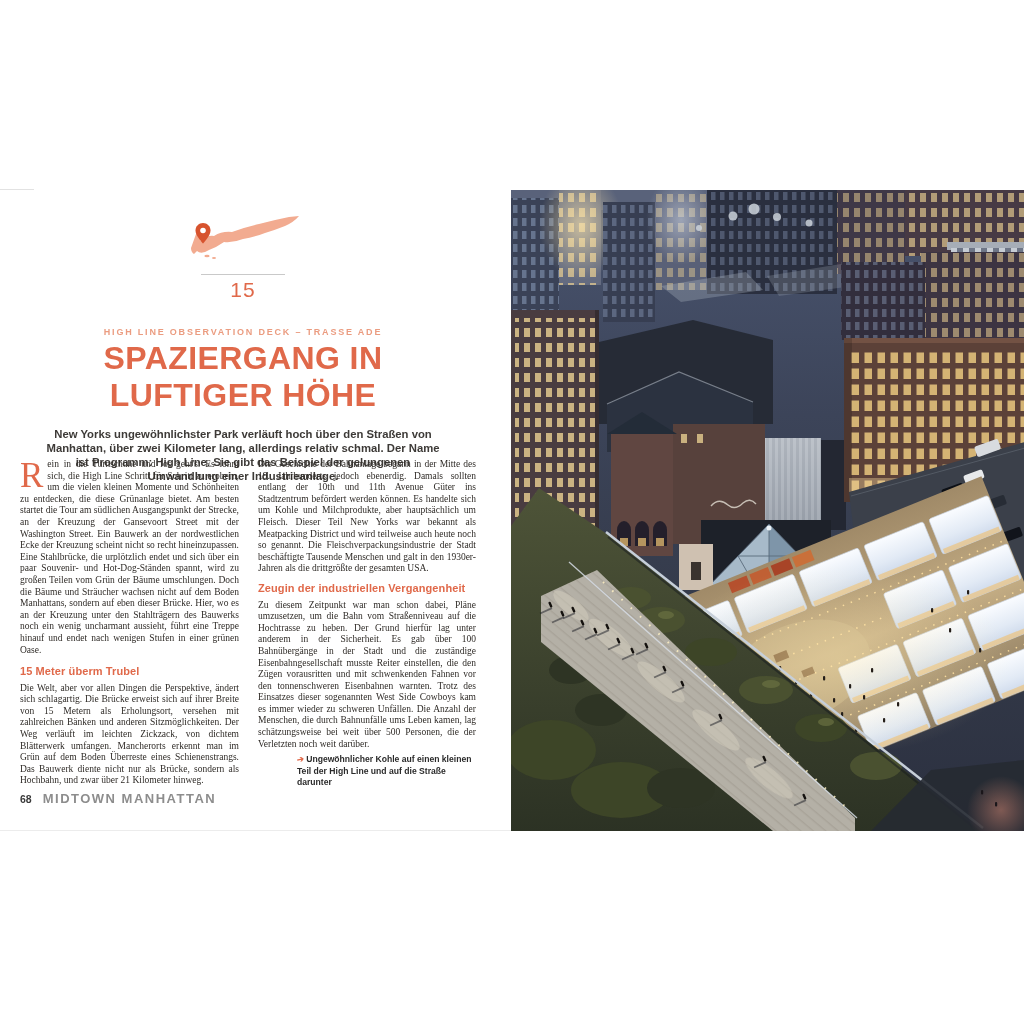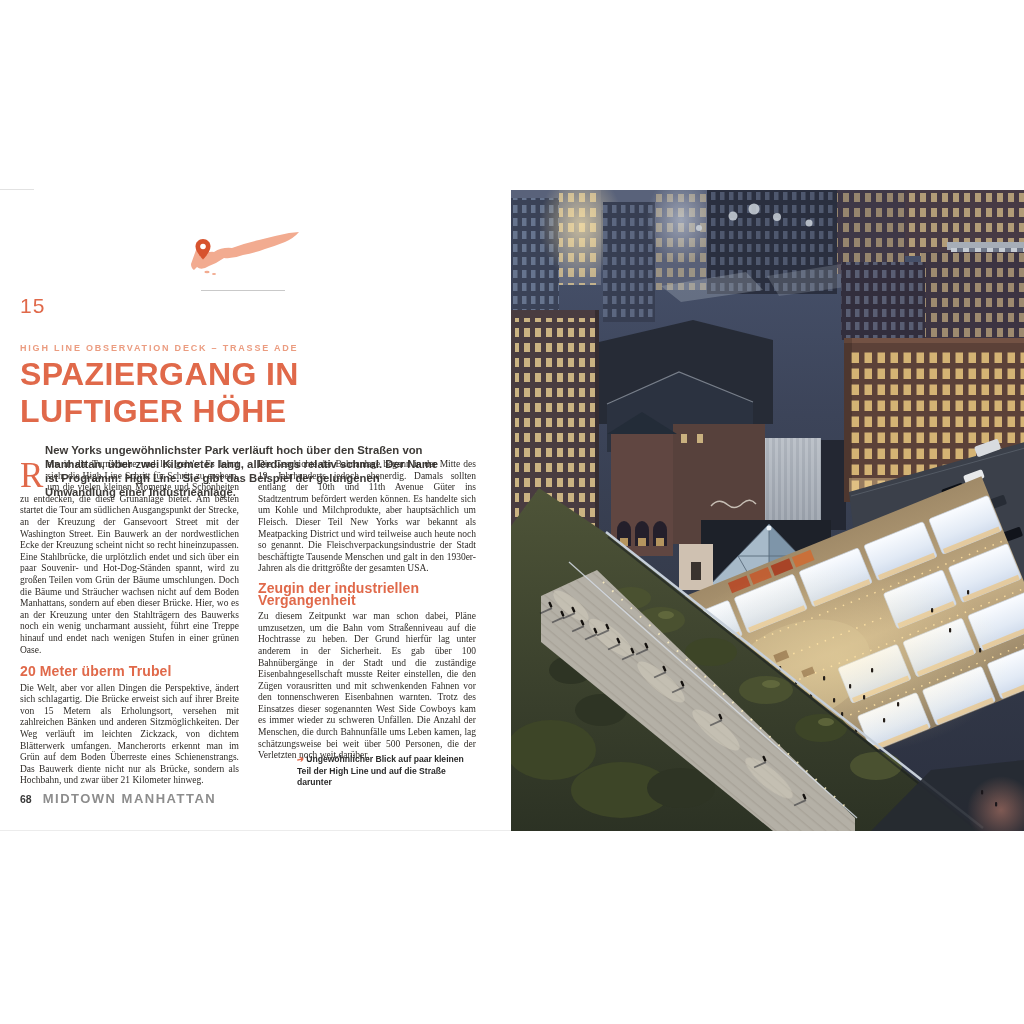--- a/index.html
+++ b/index.html
@@ -3,37 +3,37 @@
 <meta charset="utf-8">
 <style>
   html,body{margin:0;padding:0;background:#ffffff;}
   .spread{position:relative;width:1024px;height:1024px;background:#ffffff;overflow:hidden;
           font-family:"Liberation Sans",sans-serif;color:#2f2b27;}
   .edge{position:absolute;background:#e2e2e2;}
   .edge-top{left:0;top:189px;width:34px;height:1px;}
   .edge-bottom{left:0;top:830px;width:511px;height:1px;background:#ececec;}
 
   
-  .header-block{position:absolute;left:20px;top:230px;width:446px;}
+  .header-block{position:absolute;left:20px;top:214px;width:446px;text-align:center;}
   .map-icon{display:block;margin:0 auto;}
   .divider{width:84px;height:1px;background:#c9c9c9;margin:6px auto 3px;}
   .chapter-number{font-size:21px;letter-spacing:1px;color:#e0694a;}
   .kicker{margin-top:25px;font-size:9px;font-weight:700;letter-spacing:1.8px;color:#eb9c80;}
   .title{margin-top:3px;font-size:32px;font-weight:700;letter-spacing:.4px;color:#e0694a;}
   .intro{margin:13px auto 0;max-width:396px;font-size:11.3px;line-height:14px;font-weight:600;color:#3d3a37;}
 
   .col{position:absolute;top:459px;width:219px;font-family:"Liberation Serif","DejaVu Serif",serif;
        font-size:9.5px;line-height:11.6px;text-align:justify;color:#2f2b27;
        hyphens:auto;-webkit-hyphens:auto;}
   .col p{margin:0;}
   .col1{left:20px;}
   .col2{left:258px;width:218px;}
   .dropcap{float:left;font-size:35px;line-height:29px;padding:2px 4px 0 0;color:#e0694a;
            font-family:"Liberation Serif","DejaVu Serif",serif;}
-  .subhead{font-family:"Liberation Sans",sans-serif;font-size:14px;font-weight:700;color:#e0694a;
+  .subhead{font-family:"Liberation Sans",sans-serif;font-size:11px;font-weight:700;color:#e0694a;
            margin:10px 0 5px;text-align:left;letter-spacing:.1px;}
   .col2 .subhead{margin-top:8px;}
 
   .caption{position:absolute;left:297px;top:754px;width:176px;font-size:8.6px;line-height:11.5px;
            font-weight:700;color:#2b2b2b;}
   .caption .arrow{color:#e0694a;display:inline-block;transform:rotate(-12deg);margin-right:2px;}
 
   .page-footer{position:absolute;left:20px;top:791px;display:flex;align-items:baseline;gap:11px;}
   .pf-num{font-size:10.5px;font-weight:700;color:#3a3a3a;}
   .pf-sec{font-size:13px;font-weight:700;letter-spacing:1.5px;color:#8d8d8d;}
@@ -61,31 +61,31 @@
     </svg>
     <div class="divider"></div>
     <div class="chapter-number">15</div>
     <div class="kicker">HIGH LINE OBSERVATION DECK – TRASSE ADE</div>
     <div class="title">SPAZIERGANG IN LUFTIGER HÖHE</div>
     <div class="intro">New Yorks ungewöhnlichster Park verläuft hoch über den Straßen von Manhattan, über zwei Kilometer lang, allerdings relativ schmal. Der Name ist Programm: High Line. Sie gibt das Beispiel der gelungenen Umwandlung einer Industrieanlage.</div>
   </div>
 
   <div class="col col1">
     <p><span class="dropcap">R</span><span>ein in die Turnschuhe und los geht's: Es lohnt sich, die High Line Schritt für Schritt zu erobern, um die vielen kleinen Momente und Schönheiten zu entdecken, die diese Grünanlage bietet. Am besten startet die Tour am südlichen Ausgangspunkt der Strecke, an der Kreuzung der Gansevoort Street mit der Washington Street. Ein Bauwerk an der nordwestlichen Ecke der Kreuzung scheint nicht so recht hineinzupassen. Eine Stahlbrücke, die urplötzlich endet und sich über ein paar Souvenir- und Hot-Dog-Ständen spannt, wird zu großen Teilen vom Grün der Bäume umschlungen. Doch die Bäume und Sträucher wachsen nicht auf dem Boden Manhattans, sondern auf eben dieser Brücke. Hier, wo es an der Kreuzung unter den Stahlträgern des Bauwerks noch ein wenig uncharmant aussieht, führt eine Treppe hinauf und endet nach wenigen Stufen in einer grünen Oase.</span></p>
-    <h3 class="subhead">20 Meter überm Trubel</h3>
+    <h3 class="subhead">15 Meter überm Trubel</h3>
     <p>Die Welt, aber vor allen Dingen die Perspektive, ändert sich schlagartig. Die Brücke erweist sich auf ihrer Breite von 15 Metern als Erholungsort, versehen mit zahlreichen Bänken und anderen Sitzmöglichkeiten. Der Weg verläuft im leichten Zickzack, von dichtem Blätterwerk umfangen. Mancherorts erkennt man im Grün auf dem Boden Überreste eines Schienenstrangs. Das Bauwerk diente nicht nur als Brücke, sondern als Hochbahn, und zwar über 21 Kilometer hinweg.</p>
   </div>
 
   <div class="col col2">
     <p>Die Geschichte der Bahnanlage begann in der Mitte des 19. Jahrhunderts jedoch ebenerdig. Damals sollten entlang der 10th und 11th Avenue Güter ins Stadtzentrum befördert werden können. Es handelte sich um Kohle und Milchprodukte, aber hauptsächlich um Fleisch. Dieser Teil New Yorks war bekannt als Meatpacking District und wird teilweise auch heute noch so genannt. Die Fleischverpackungsindustrie der Stadt beschäftigte Tausende Menschen und galt in den 1930er-Jahren als die drittgrößte der gesamten USA.</p>
     <h3 class="subhead">Zeugin der industriellen Vergangenheit</h3>
     <p>Zu diesem Zeitpunkt war man schon dabei, Pläne umzusetzen, um die Bahn vom Straßenniveau auf die Hochtrasse zu heben. Der Grund hierfür lag unter anderem in der Sicherheit. Es gab über 100 Bahnübergänge in der Stadt und die zuständige Eisenbahngesellschaft musste Reiter einstellen, die den Zügen vorausritten und mit schwenkenden Fahnen vor den tonnenschweren Eisenbahnen warnten. Trotz des Einsatzes dieser sogenannten West Side Cowboys kam es immer wieder zu schweren Unfällen. Die Anzahl der Menschen, die durch Bahnunfälle ums Leben kamen, lag schätzungsweise bei weit über 500 Personen, die der Verletzten noch weit darüber.</p>
   </div>
 
-  <div class="caption"><span class="arrow">➔</span><span>Ungewöhnlicher Blick auf paar kleinen Teil der High Line und auf die Straße darunter</span></div>
+  <div class="caption"><span class="arrow">➔</span><span>Ungewöhnlicher Kohle auf einen kleinen Teil der High Line und auf die Straße darunter</span></div>
 
   <div class="page-footer">
     <span class="pf-num">68</span>
     <span class="pf-sec">MIDTOWN MANHATTAN</span>
   </div>
 
   <div class="photo-frame">
     <svg viewBox="0 0 513 641" preserveAspectRatio="none">
       <defs>
         <linearGradient id="gDusk" x1="0" y1="0" x2="0" y2="1">

